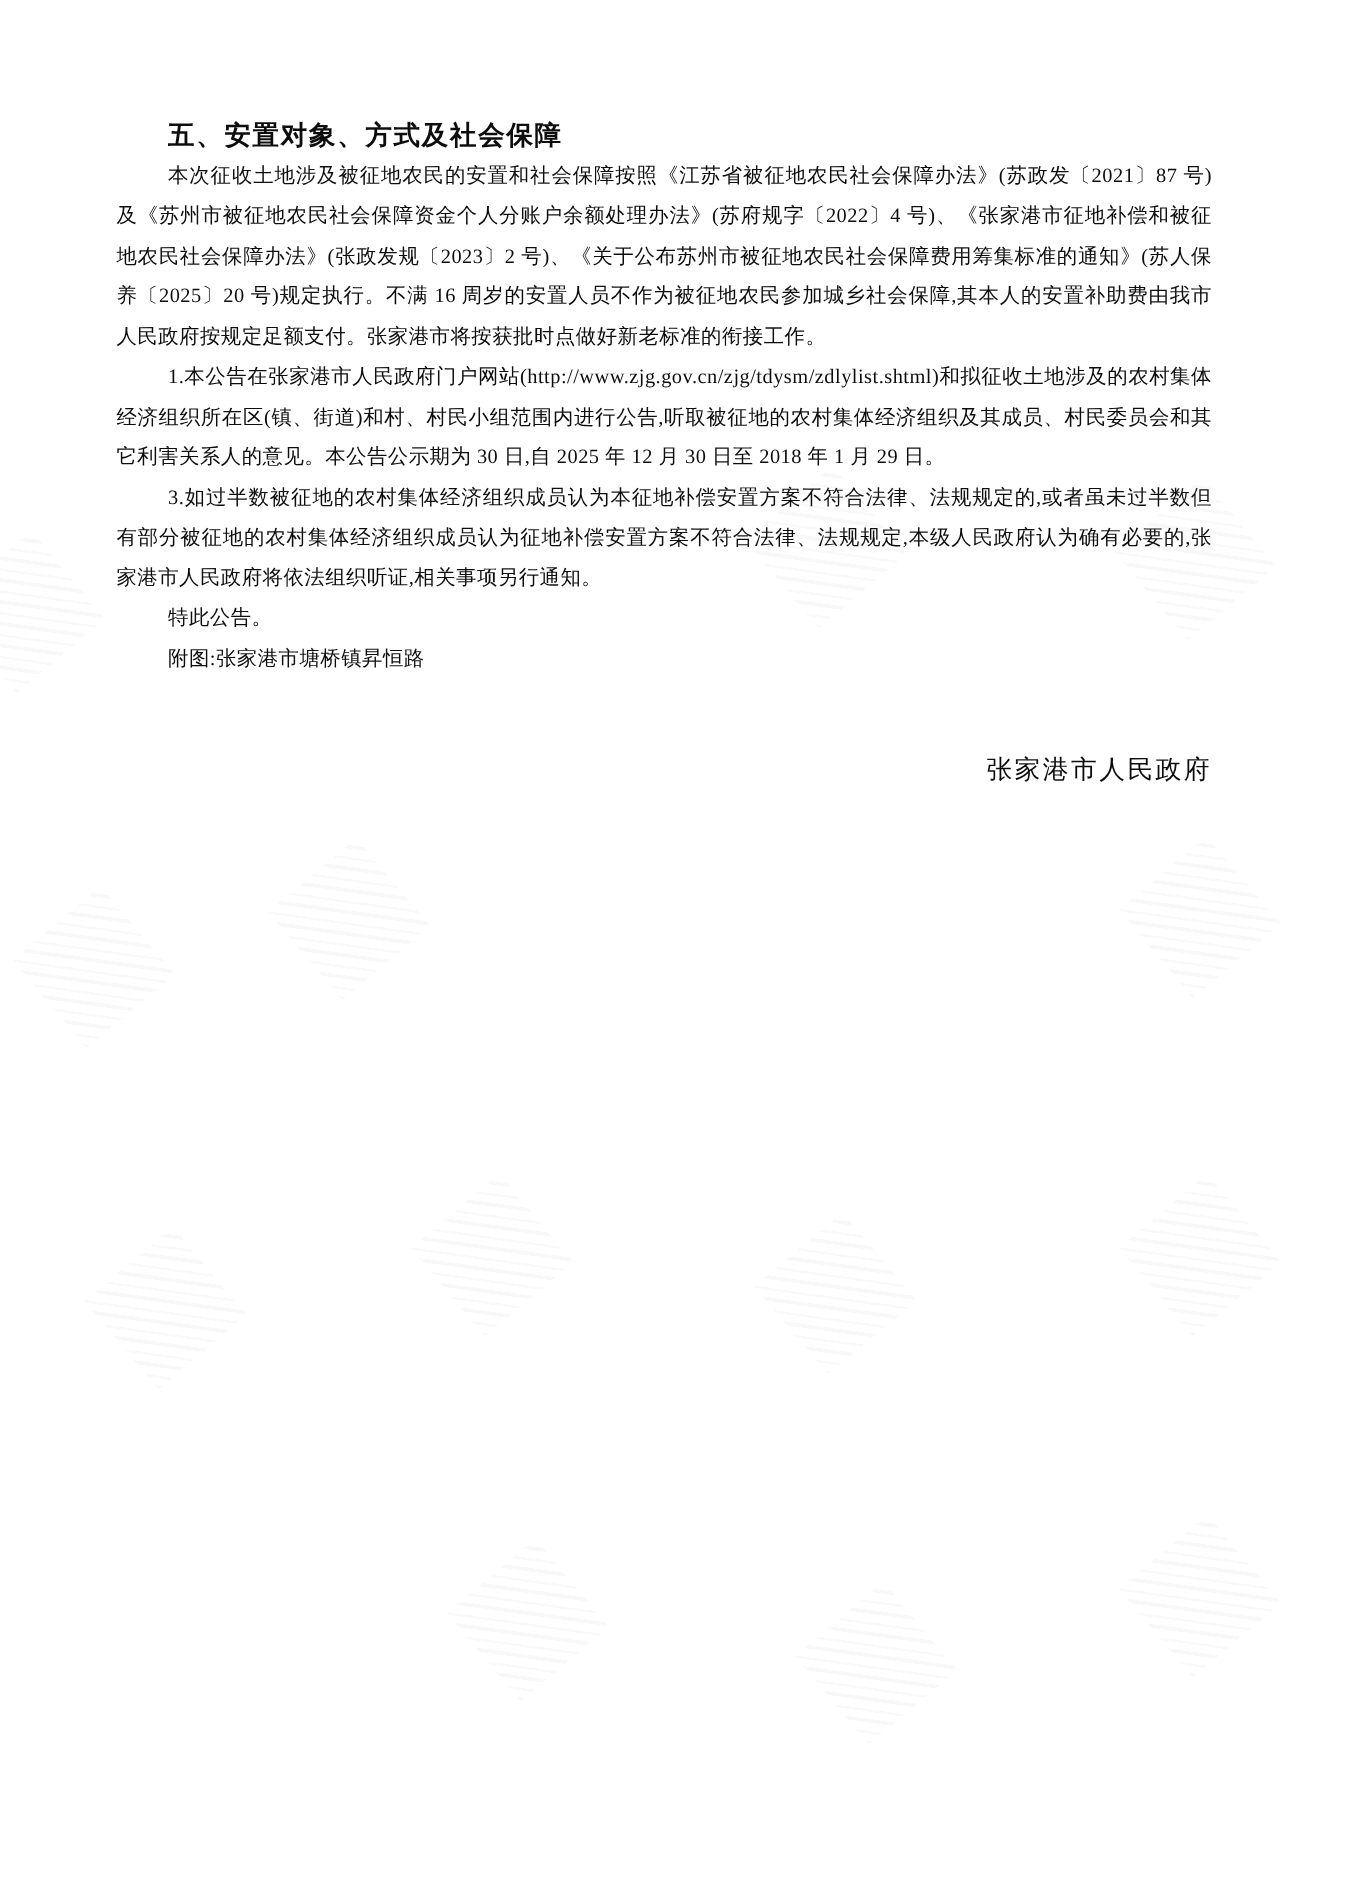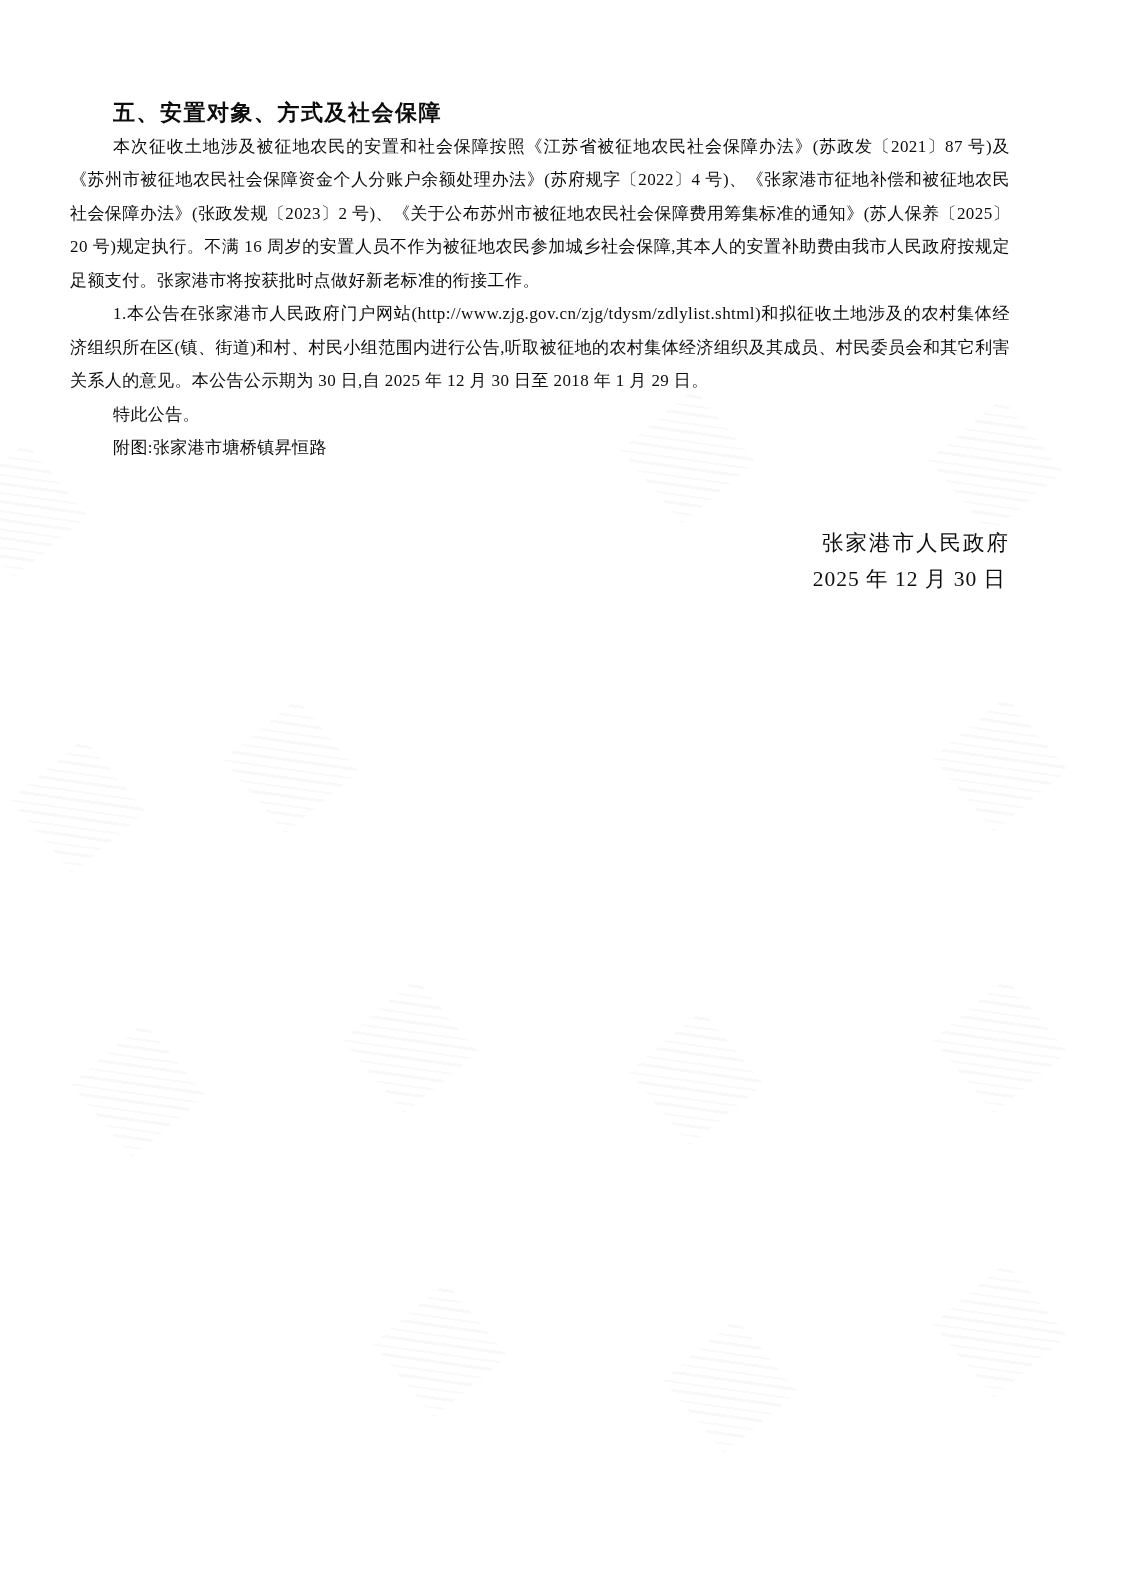--- a/index.html
+++ b/index.html
@@ -8,21 +8,21 @@
     width:1122px;
     height:1587px;
     margin:0 auto;
     background:#ffffff;
     color:#111111;
     font-family:"Liberation Serif","DejaVu Serif",serif;
     overflow:hidden;
   }
   .content{
     position:relative;
-    padding:96px 112px 0 70px;
+    padding:96px 112px 0 97px;
     z-index:2;
   }
   h3.heading{
     margin:0;
     padding-left:43px;
     font-family:"Liberation Sans","DejaVu Sans",sans-serif;
     font-weight:600;
     font-size:22px;
     line-height:33.5px;
     letter-spacing:1.5px;
@@ -40,21 +40,21 @@
     color:#0d0d0d;
   }
   .gap-above{margin-top:38px;}
   .signature{
     margin-top:60px;
     text-align:right;
     font-size:21.5px;
     line-height:36px;
     color:#0d0d0d;
   }
-  .signature .issuer{letter-spacing:2px;}
+  .signature .issuer{letter-spacing:2px;font-family:Liberation Mono, monospace;}
   .signature .date{padding-right:4px;letter-spacing:1px;}
   
   .wm{
     position:absolute;
     width:96px;
     height:96px;
     transform:rotate(-40deg);
     background:repeating-linear-gradient(48deg,
       rgba(0,0,0,0.06) 0 3px,
       rgba(0,0,0,0) 3px 9px,
@@ -82,22 +82,22 @@
   <div class="wm" style="left:90px;top:1042px;"></div>
   <div class="wm" style="left:392px;top:1302px;"></div>
   <div class="wm" style="left:682px;top:1338px;"></div>
   <div class="wm" style="left:952px;top:1282px;"></div>
 
   <div class="content">
     <div>
         <h3 class="heading">五、安置对象、方式及社会保障</h3>
         <p class="para">本次征收土地涉及被征地农民的安置和社会保障按照《江苏省被征地农民社会保障办法》(苏政发〔2021〕87 号)及《苏州市被征地农民社会保障资金个人分账户余额处理办法》(苏府规字〔2022〕4 号)、《张家港市征地补偿和被征地农民社会保障办法》(张政发规〔2023〕2 号)、《关于公布苏州市被征地农民社会保障费用筹集标准的通知》(苏人保养〔2025〕20 号)规定执行。不满 16 周岁的安置人员不作为被征地农民参加城乡社会保障,其本人的安置补助费由我市人民政府按规定足额支付。张家港市将按获批时点做好新老标准的衔接工作。</p>
         <p class="para">1.本公告在张家港市人民政府门户网站(http://www.zjg.gov.cn/zjg/tdysm/zdlylist.shtml)和拟征收土地涉及的农村集体经济组织所在区(镇、街道)和村、村民小组范围内进行公告,听取被征地的农村集体经济组织及其成员、村民委员会和其它利害关系人的意见。本公告公示期为 30 日,自 2025 年 12 月 30 日至 2018 年 1 月 29 日。</p>
+        <p class="para">3.如过半数被征地的农村集体经济组织成员认为本征地补偿安置方案不符合法律、法规规定的,或者虽未过半数但有部分被征地的农村集体经济组织成员认为征地补偿安置方案不符合法律、法规规定,本级人民政府认为确有必要的,张家港市人民政府将依法组织听证,相关事项另行通知。</p>
         <p class="para">特此公告。</p>
         <p class="para gap-above">附图:张家港市塘桥镇昇恒路</p>
       </div>
 
     <div class="signature">
       <div class="issuer">张家港市人民政府</div>
-      <div class="date">2025 年 12 月 30 日</div>
     </div>
   </div>
 </div>
 
 </body></html>

